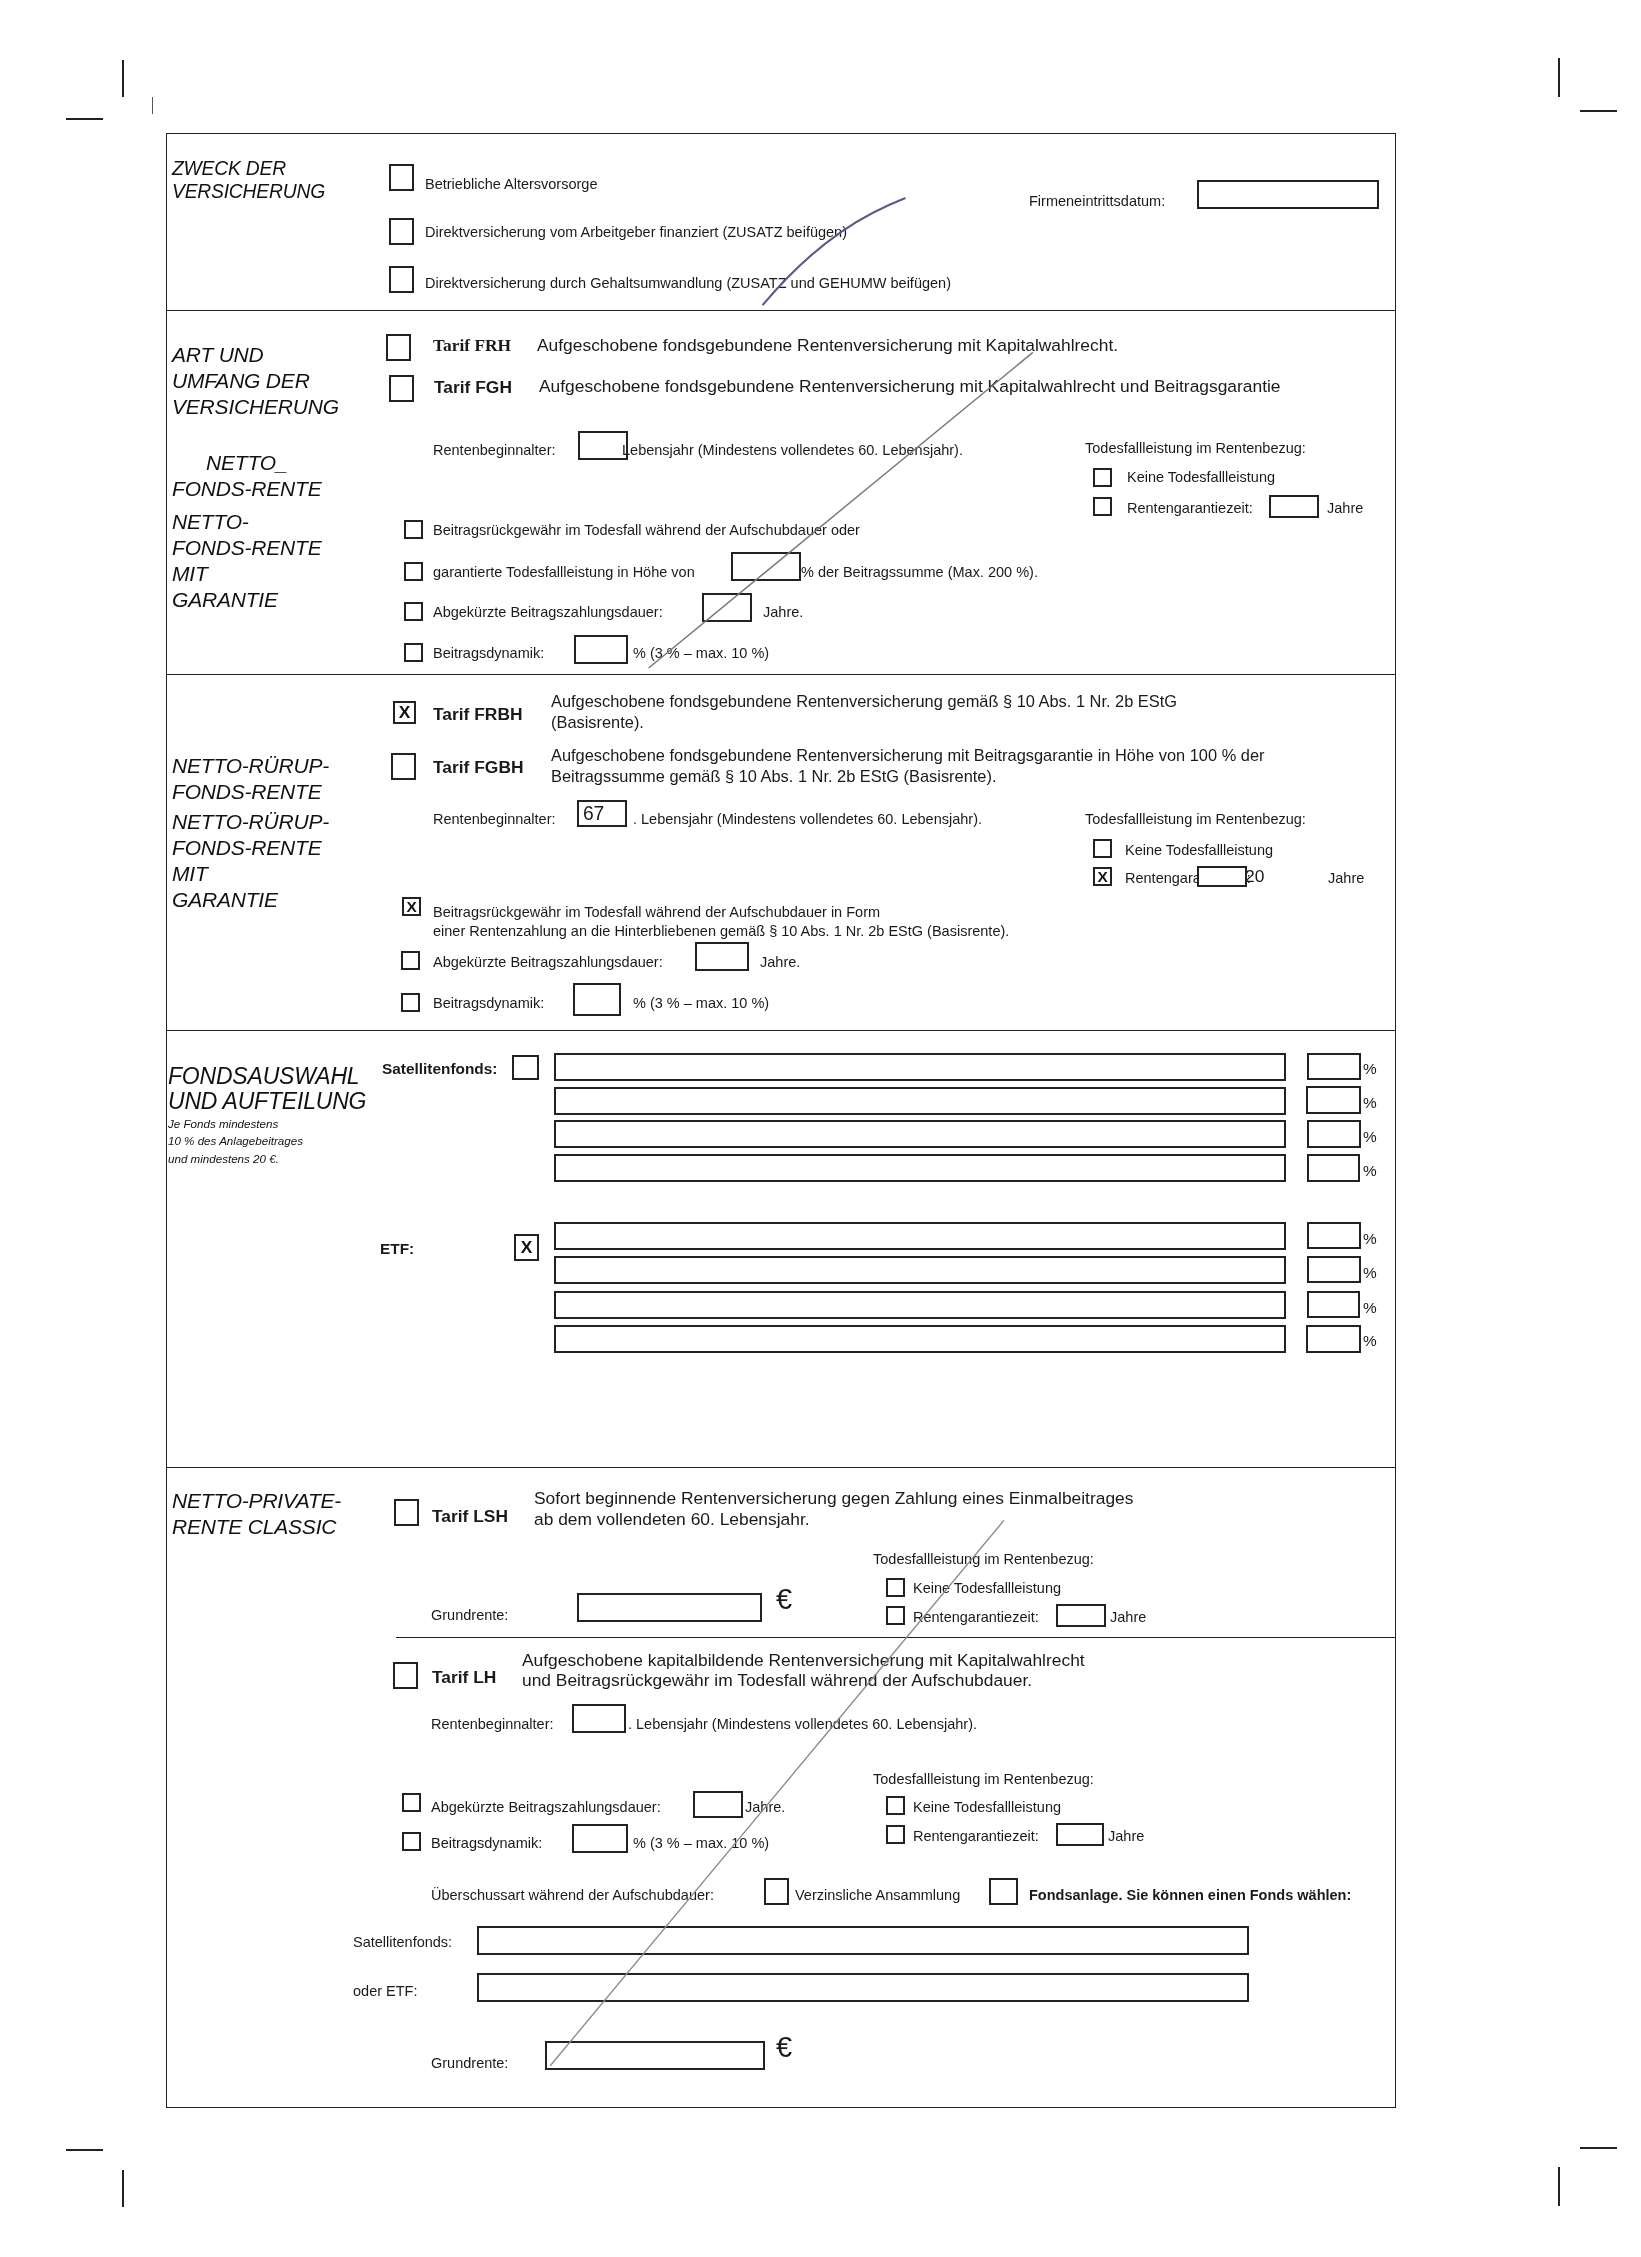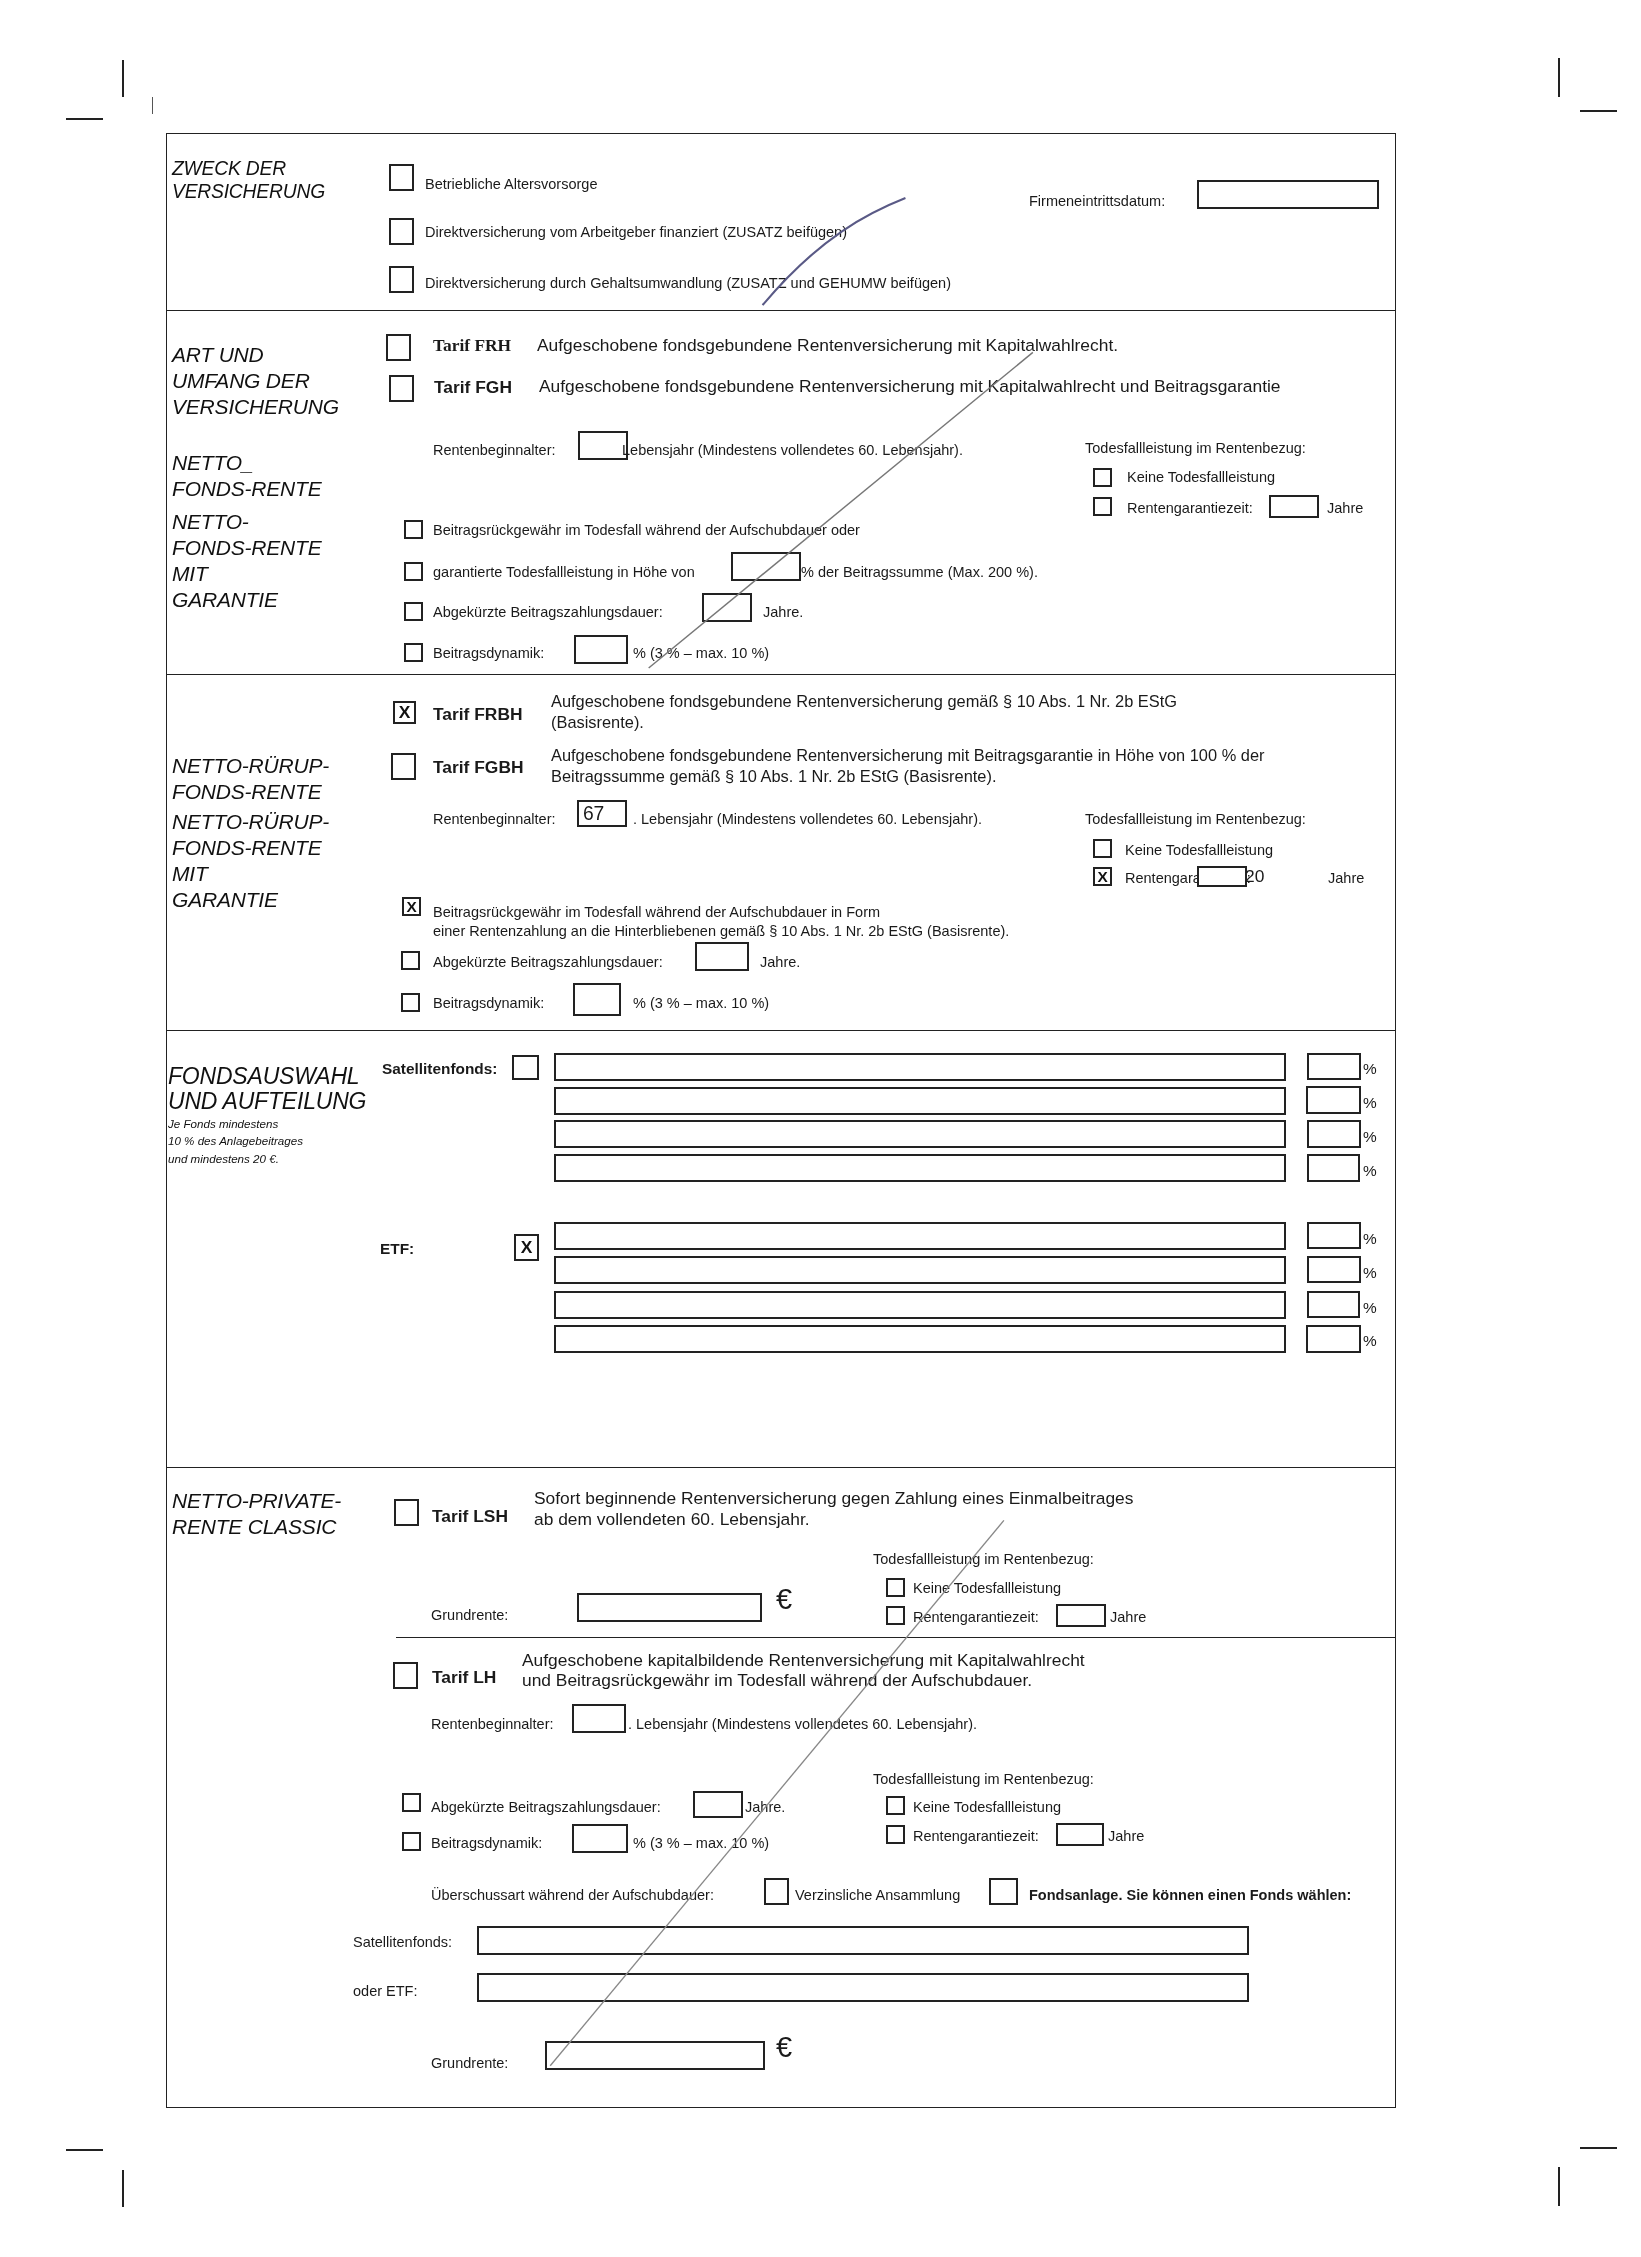--- a/index.html
+++ b/index.html
@@ -68,21 +68,21 @@
   <div class="t t14" style="left:1029px;top:193px;">Firmeneintrittsdatum:</div>
   <div class="field" style="left:1197px;top:180px;width:182px;height:29px;"></div>
 </section>
 
 <section>
   <div class="sec-title" style="left:172px;top:342px;">
     <div>ART UND</div>
     <div>UMFANG DER</div>
     <div>VERSICHERUNG</div>
   </div>
-  <div class="sec-title" style="left:172px;top:450px;">
+  <div class="sec-title" style="left:172px;top:450px;text-align:center;">
     <div>NETTO_</div>
     <div>FONDS-RENTE</div>
   </div>
   <div class="sec-title" style="left:172px;top:509px;">
     <div>NETTO-</div>
     <div>FONDS-RENTE</div>
     <div>MIT</div>
     <div>GARANTIE</div>
   </div>
 

